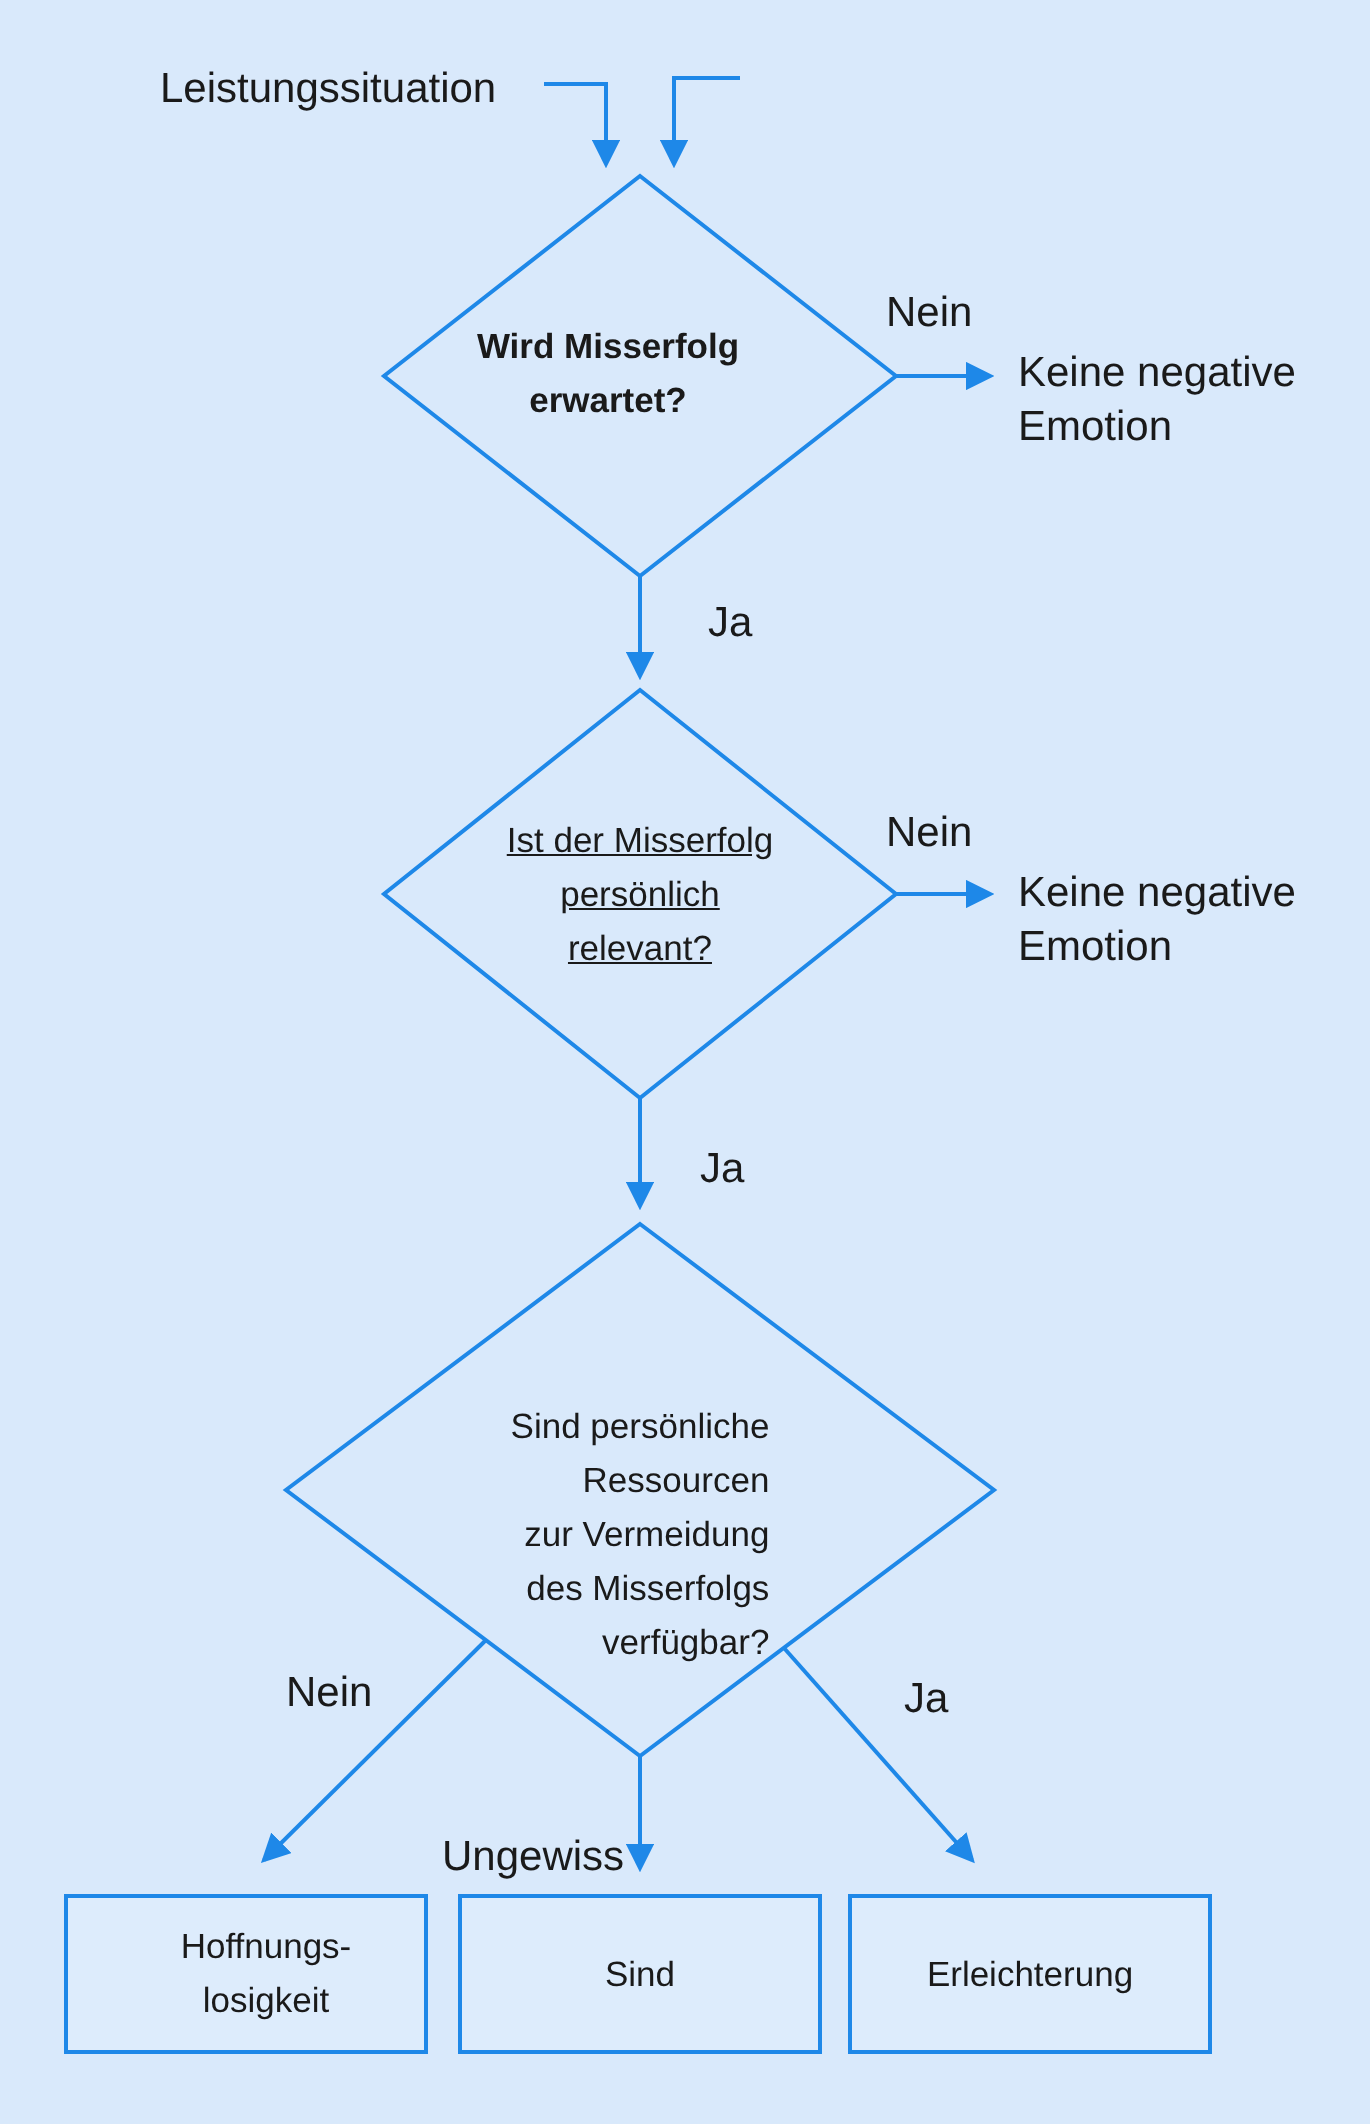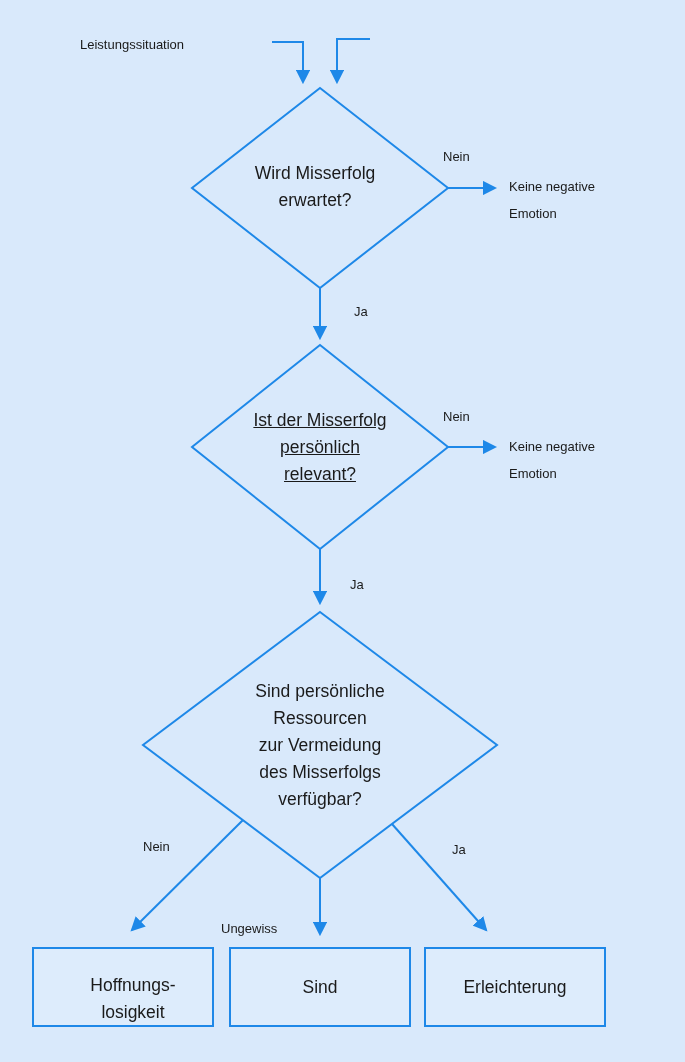--- a/index.html
+++ b/index.html
@@ -7,21 +7,21 @@
   .canvas{
     position:relative;
     width:685px;height:1062px;
     background:#d9e9fb;
     overflow:hidden;
     color:#1a1a1a;
   }
   .canvas svg{position:absolute;left:0;top:0;}
   .lbl{
     position:absolute;
-    font-size:13px;
+    font-size:21px;
     line-height:27px;
     white-space:pre-line;
     color:#1a1a1a;
   }
   .node-text{
     position:absolute;
     display:flex;align-items:center;justify-content:center;
     text-align:center;
     font-size:17.5px;line-height:27px;
     white-space:pre-line;
@@ -55,42 +55,42 @@
     <path d="M320,878 V934" fill="none" stroke="#1e88e8" stroke-width="2" marker-end="url(#ah)"></path>
     <path d="M392,824 L486,930" fill="none" stroke="#1e88e8" stroke-width="2" marker-end="url(#ah)"></path>
 
     <rect x="33" y="948" width="180" height="78" fill="#ddecfc" stroke="#1e88e8" stroke-width="2"></rect>
     <rect x="230" y="948" width="180" height="78" fill="#ddecfc" stroke="#1e88e8" stroke-width="2"></rect>
     <rect x="425" y="948" width="180" height="78" fill="#ddecfc" stroke="#1e88e8" stroke-width="2"></rect>
   </svg>
 
   <div class="lbl" style="left:80px;top:31px;">Leistungssituation</div>
 
-  <div class="node-text" style="left:185px;top:147px;width:260px;height:80px;">Wird Misserfolg
+  <div class="node-text" style="left:174px;top:147px;width:260px;height:80px;font-weight:bold;">Wird Misserfolg
 erwartet?</div>
   <div class="lbl" style="left:443px;top:143px;">Nein</div>
   <div class="lbl" style="left:509px;top:173px;">Keine negative
 Emotion</div>
   <div class="lbl" style="left:354px;top:298px;">Ja</div>
 
   <div class="node-text" style="left:190px;top:406px;width:260px;height:82px;text-decoration:underline;">Ist der Misserfolg
 persönlich
 relevant?</div>
   <div class="lbl" style="left:443px;top:403px;">Nein</div>
   <div class="lbl" style="left:509px;top:433px;">Keine negative
 Emotion</div>
   <div class="lbl" style="left:350px;top:571px;">Ja</div>
 
-  <div class="node-text" style="left:170px;top:676px;width:300px;height:138px;">Sind persönliche
+  <div class="node-text" style="left:170px;top:698px;width:300px;height:138px;text-align:right;">Sind persönliche
 Ressourcen
 zur Vermeidung
 des Misserfolgs
 verfügbar?</div>
   <div class="lbl" style="left:143px;top:833px;">Nein</div>
   <div class="lbl" style="left:221px;top:883px;margin-top:32px;">Ungewiss</div>
   <div class="lbl" style="left:452px;top:836px;">Ja</div>
 
-  <div class="node-text" style="left:33px;top:948px;width:200px;height:78px;margin-top:12px;">Hoffnungs-
+  <div class="node-text" style="left:33px;top:948px;width:200px;height:78px;">Hoffnungs-
 losigkeit</div>
   <div class="node-text" style="left:230px;top:948px;width:180px;height:78px;">Sind</div>
   <div class="node-text" style="left:425px;top:948px;width:180px;height:78px;border-radius:28px;">Erleichterung</div>
 
 </div>
 
 </body></html>

